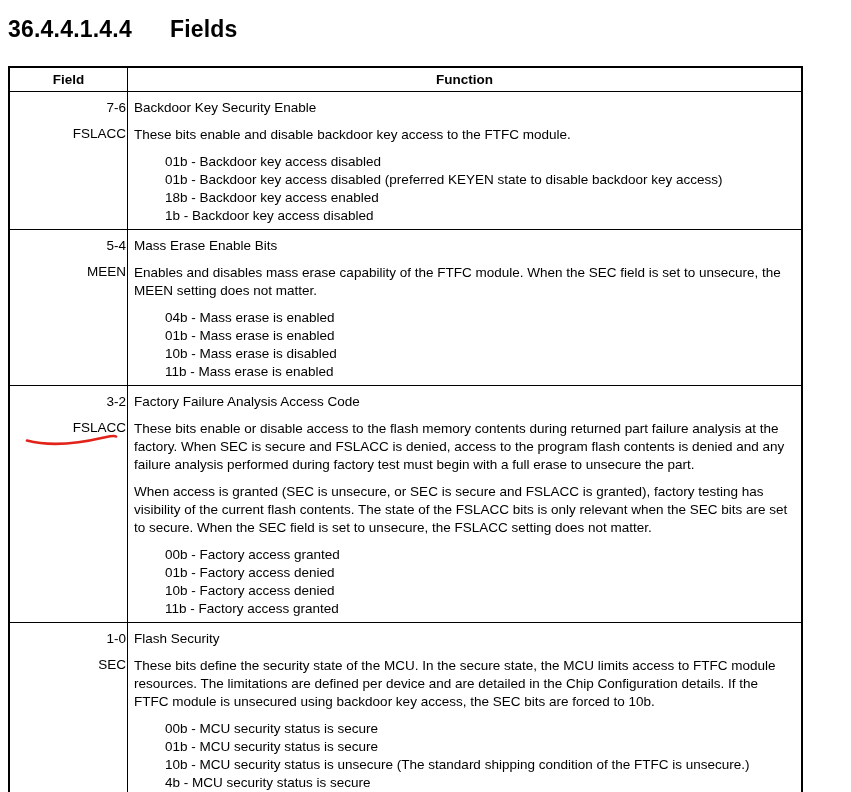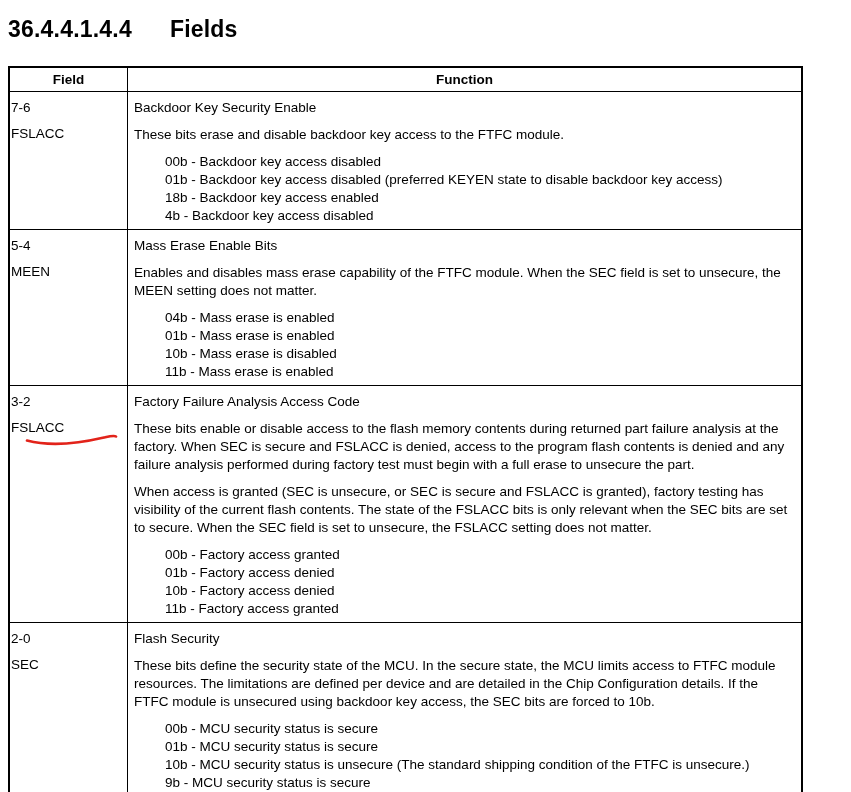--- a/index.html
+++ b/index.html
@@ -40,21 +40,21 @@
     text-align: center;
     height: 23px;
     padding: 0;
   }
   td {
     vertical-align: top;
     font-size: 13.5px;
     line-height: 18px;
   }
   td.cell-field {
-    text-align: left;
+    text-align: right;
     padding-top: 7px;
     position: relative;
   }
   .field-bits { display: block; }
   .field-name { display: block; margin-top: 8px; }
   td.cell-function {
     padding: 6px 10px 4px 6px;
   }
   .fn-title { margin: 1px 0 0 0; }
   .fn-para { margin: 9px 0 0 0; }
@@ -84,26 +84,26 @@
     <th class="col-function">Function</th>
   </tr>
 
   <tr style="height:134px;">
     <td class="cell-field">
       <span class="field-bits">7-6</span>
       <span class="field-name">FSLACC</span>
     </td>
     <td class="cell-function">
       <p class="fn-title">Backdoor Key Security Enable</p>
-      <p class="fn-para">These bits erase and disable backdoor key access to the FTFC module.</p>
+      <p class="fn-para">These bits enable and disable backdoor key access to the FTFC module.</p>
       <div class="fn-values">
-        <div>00b - Backdoor key access disabled</div>
+        <div>01b - Backdoor key access disabled</div>
         <div>01b - Backdoor key access disabled (preferred KEYEN state to disable backdoor key access)</div>
         <div>18b - Backdoor key access enabled</div>
-        <div>4b - Backdoor key access disabled</div>
+        <div>1b - Backdoor key access disabled</div>
       </div>
     </td>
   </tr>
 
   <tr style="height:153px;">
     <td class="cell-field">
       <span class="field-bits">5-4</span>
       <span class="field-name">MEEN</span>
     </td>
     <td class="cell-function">
@@ -134,28 +134,28 @@
         <div>00b - Factory access granted</div>
         <div>01b - Factory access denied</div>
         <div>10b - Factory access denied</div>
         <div>11b - Factory access granted</div>
       </div>
     </td>
   </tr>
 
   <tr style="height:175px;">
     <td class="cell-field">
-      <span class="field-bits">2-0</span>
+      <span class="field-bits">1-0</span>
       <span class="field-name">SEC</span>
     </td>
     <td class="cell-function">
       <p class="fn-title">Flash Security</p>
       <p class="fn-para">These bits define the security state of the MCU. In the secure state, the MCU limits access to FTFC module resources. The limitations are defined per device and are detailed in the Chip Configuration details. If the FTFC module is unsecured using backdoor key access, the SEC bits are forced to 10b.</p>
       <div class="fn-values">
         <div>00b - MCU security status is secure</div>
         <div>01b - MCU security status is secure</div>
         <div>10b - MCU security status is unsecure (The standard shipping condition of the FTFC is unsecure.)</div>
-        <div>9b - MCU security status is secure</div>
+        <div>4b - MCU security status is secure</div>
       </div>
     </td>
   </tr>
 </tbody>
   </table>
 
 </body></html>

